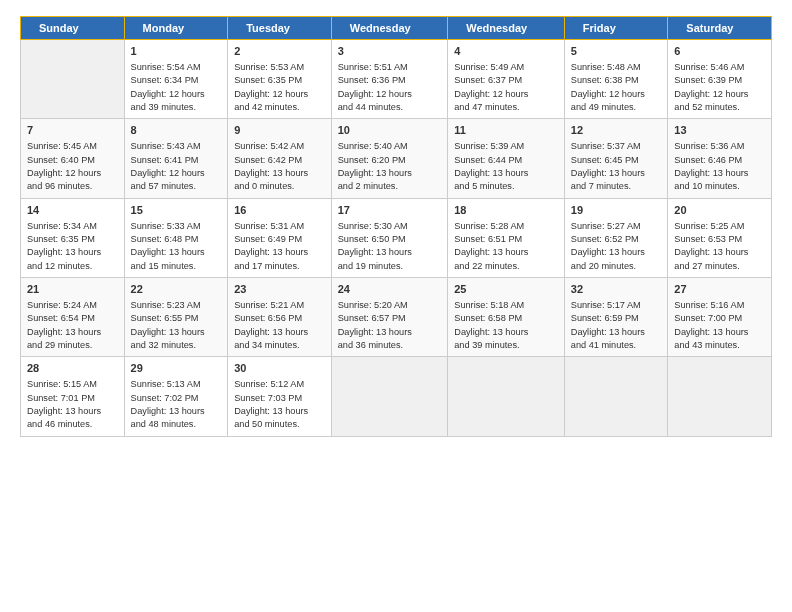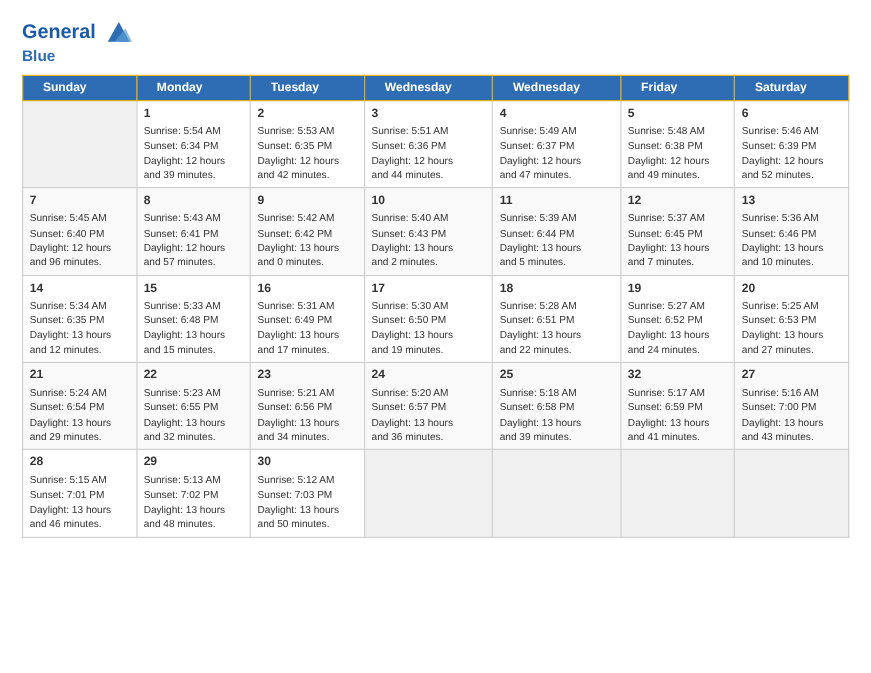--- a/index.html
+++ b/index.html
@@ -86,38 +86,20 @@
       margin-bottom: 1px;
     }
     .empty-cell {
       background: #f0f0f0 !important;
     }
   </style>
 </head>
 <body>
 
 <div class="page">
-  <div class="header">
-    <div class="logo">
-      <div>
-        <div class="logo-text">
-          <span>General</span>
-          <svg class="logo-icon" viewBox="0 0 28 28" xmlns="http://www.w3.org/2000/svg" style="display:inline-block;vertical-align:middle;margin-left:2px;">
-            <polygon points="4,22 14,4 24,22" fill="#2e6db4"></polygon>
-            <polygon points="10,22 20,10 26,22" fill="#5a9fd4" opacity="0.7"></polygon>
-          </svg>
-        </div>
-        <div style="color:#2e6db4;font-size:14px;font-weight:bold;margin-top:-2px;">Blue</div>
-      </div>
-    </div>
-    <div class="title-block">
-      <div class="month-title"></div>
-      <div class="location"></div>
-    </div>
-  </div>
 
   <table>
     <thead>
       <tr>
       <th>Sunday</th>
           <th>Monday</th>
           <th>Tuesday</th>
           <th>Wednesday</th>
           <th>Wednesday</th>
           <th>Friday</th>
@@ -188,21 +170,21 @@
           <td>
             <span class="day-number">9</span>
             <div>Sunrise: 5:42 AM</div>
             <div>Sunset: 6:42 PM</div>
             <div>Daylight: 13 hours</div>
             <div>and 0 minutes.</div>
           </td>
           <td>
             <span class="day-number">10</span>
             <div>Sunrise: 5:40 AM</div>
-            <div>Sunset: 6:43 PM</div>
+            <div>Sunset: 6:20 PM</div>
             <div>Daylight: 13 hours</div>
             <div>and 2 minutes.</div>
           </td>
           <td>
             <span class="day-number">11</span>
             <div>Sunrise: 5:39 AM</div>
             <div>Sunset: 6:44 PM</div>
             <div>Daylight: 13 hours</div>
             <div>and 5 minutes.</div>
           </td>
@@ -255,21 +237,21 @@
             <div>Sunrise: 5:28 AM</div>
             <div>Sunset: 6:51 PM</div>
             <div>Daylight: 13 hours</div>
             <div>and 22 minutes.</div>
           </td>
           <td>
             <span class="day-number">19</span>
             <div>Sunrise: 5:27 AM</div>
             <div>Sunset: 6:52 PM</div>
             <div>Daylight: 13 hours</div>
-            <div>and 24 minutes.</div>
+            <div>and 20 minutes.</div>
           </td>
           <td>
             <span class="day-number">20</span>
             <div>Sunrise: 5:25 AM</div>
             <div>Sunset: 6:53 PM</div>
             <div>Daylight: 13 hours</div>
             <div>and 27 minutes.</div>
           </td>
         </tr>
         <tr>

